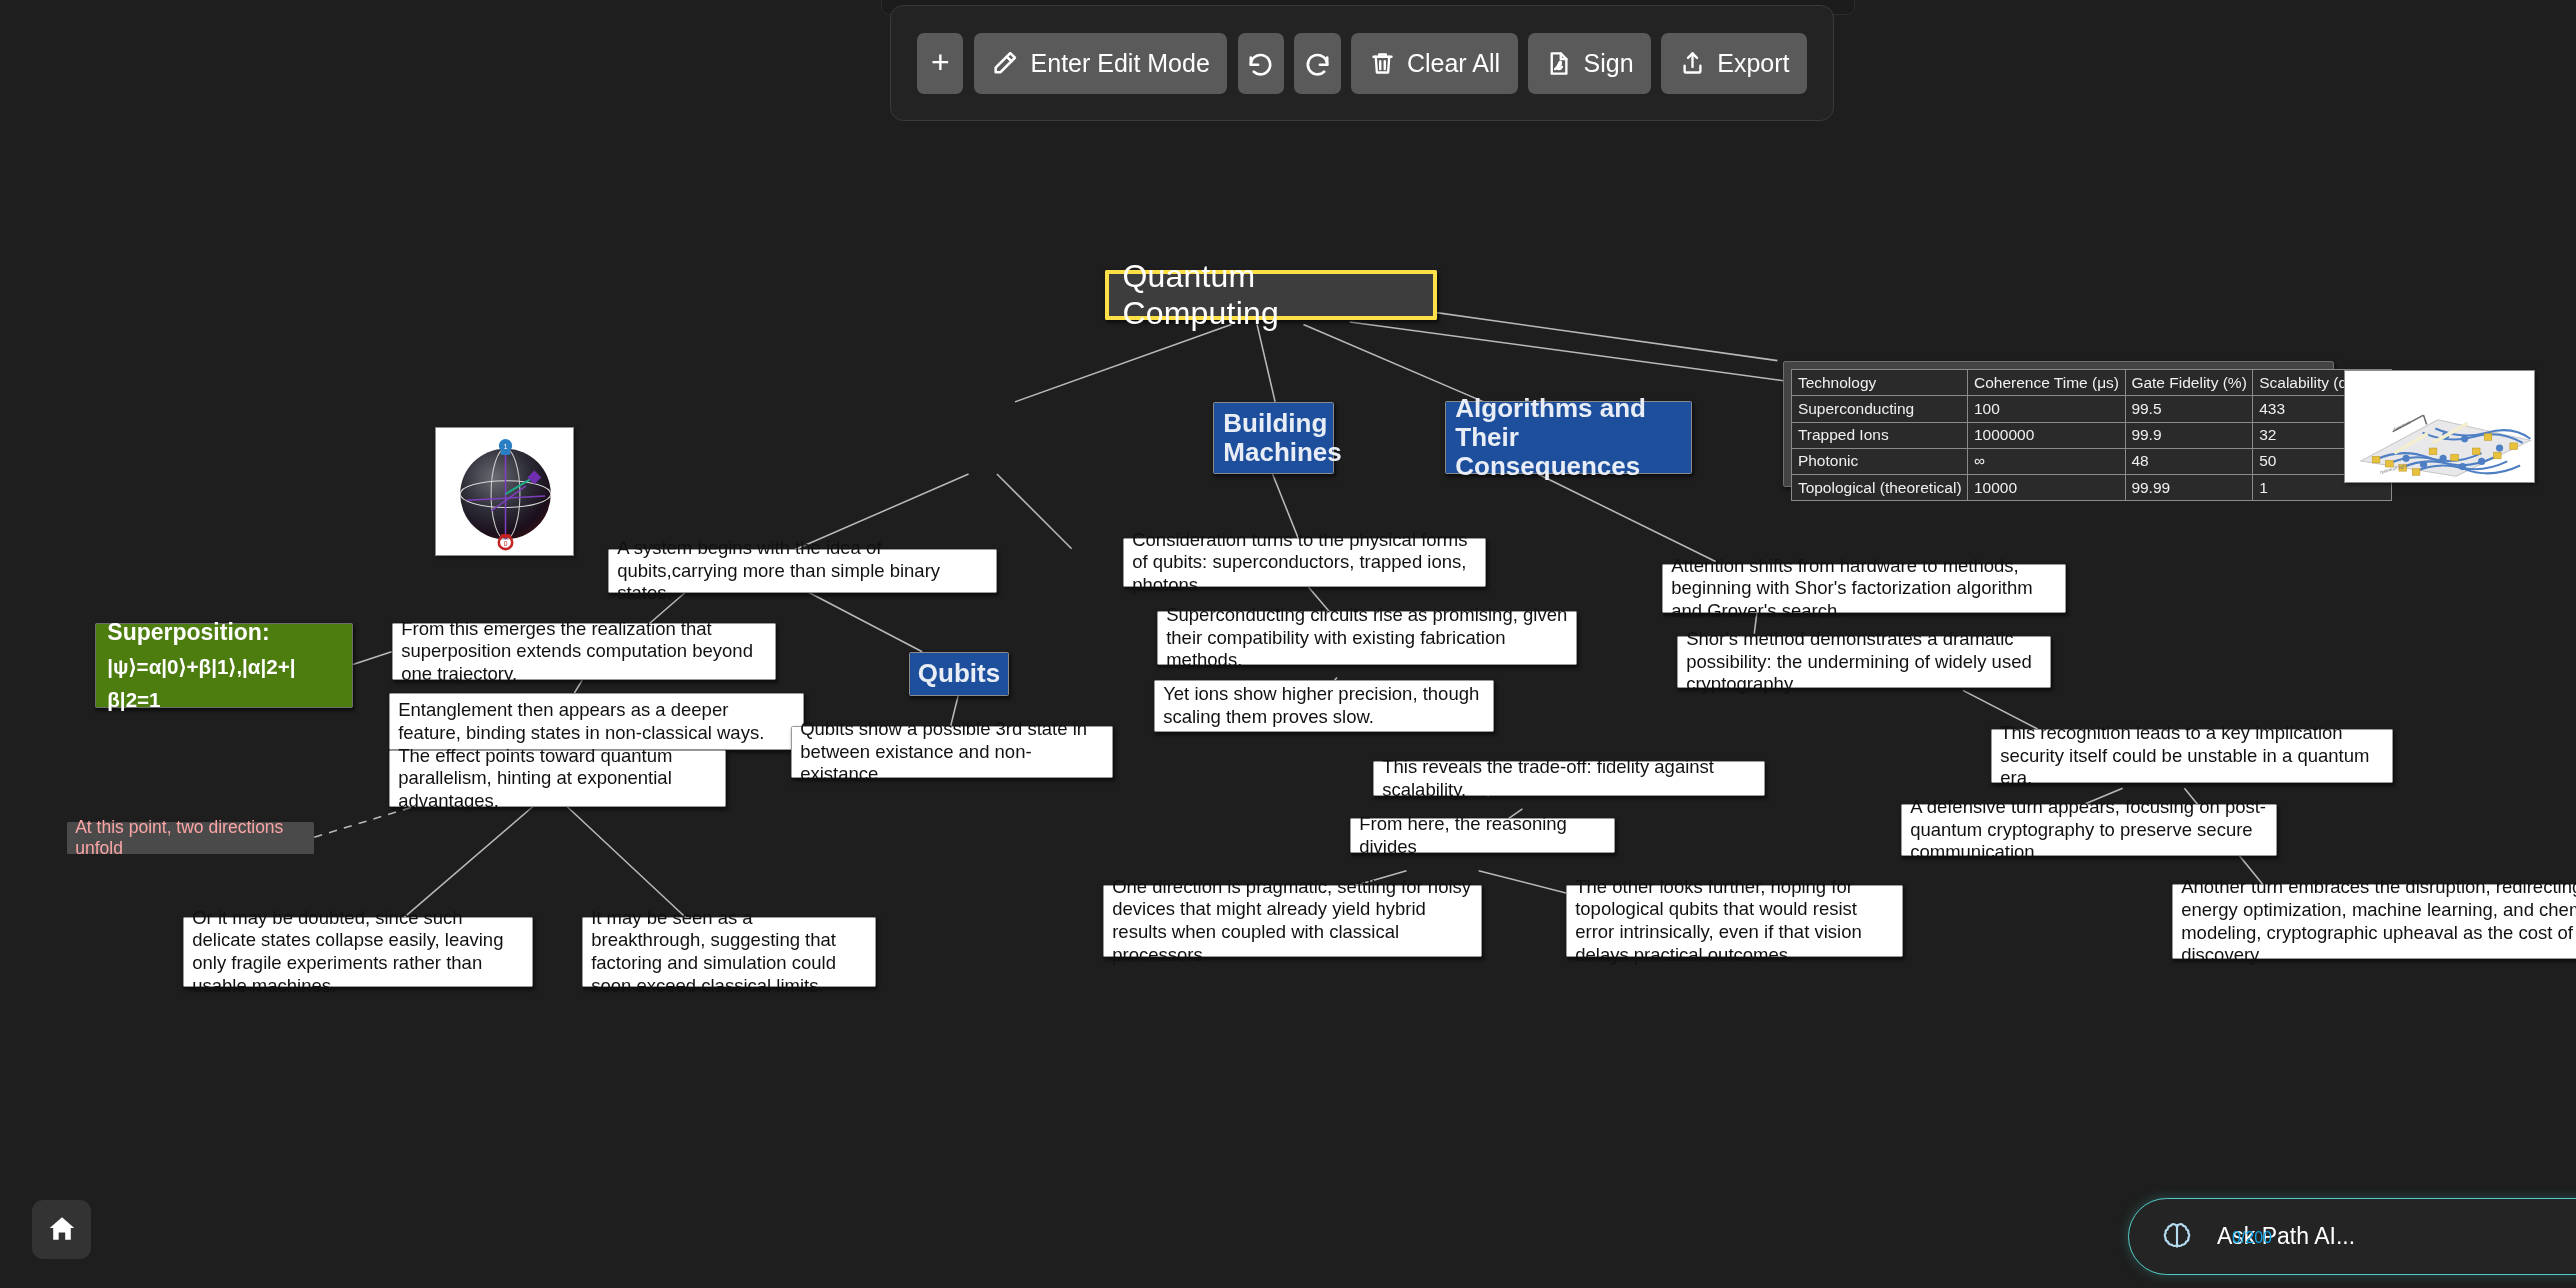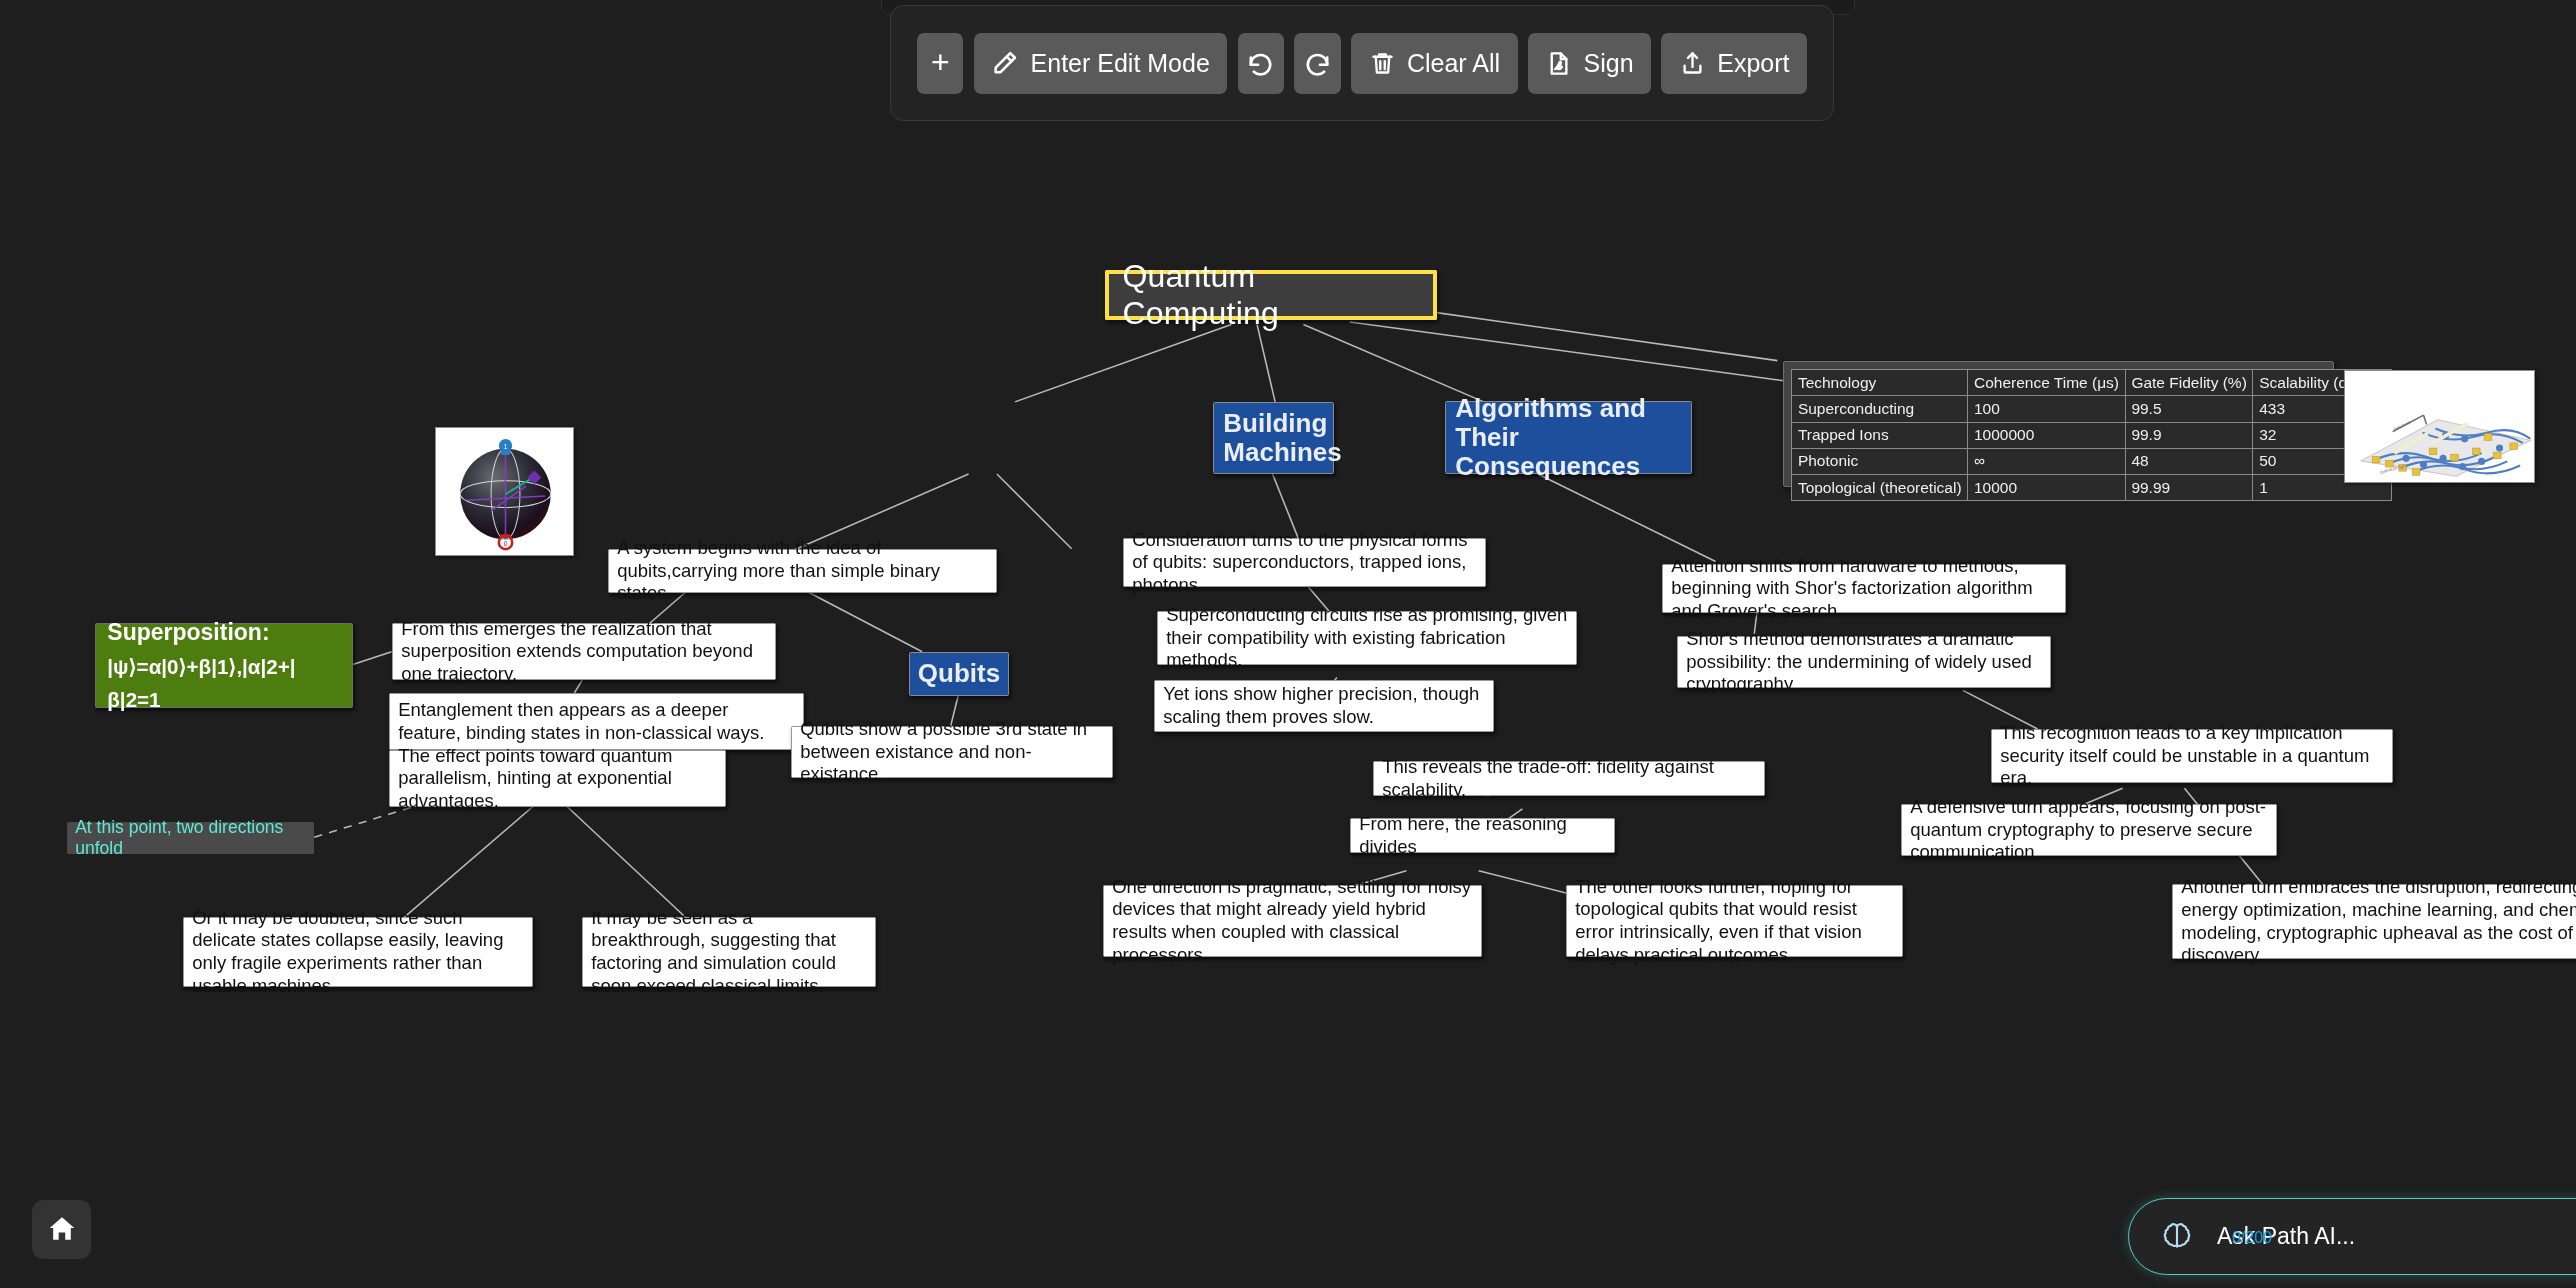--- a/index.html
+++ b/index.html
@@ -93,21 +93,21 @@
     color: #ffffff;
     font-weight: bold;
     font-size: 23px;
     line-height: 1.6;
     display: flex; flex-direction: column; justify-content: center;
     padding: 7.2px 11.3px;
   }
   .node-ghost {
     background: #4a4a4a;
     border: none;
-    color: #5eead4;
+    color: #fca5a5;
     font-size: 17.5px;
     display: flex; align-items: center;
     padding: 4.1px 8.2px;
     box-shadow: none;
   }
 
   
   .img-card {
     position: absolute;
     background: #ffffff;

